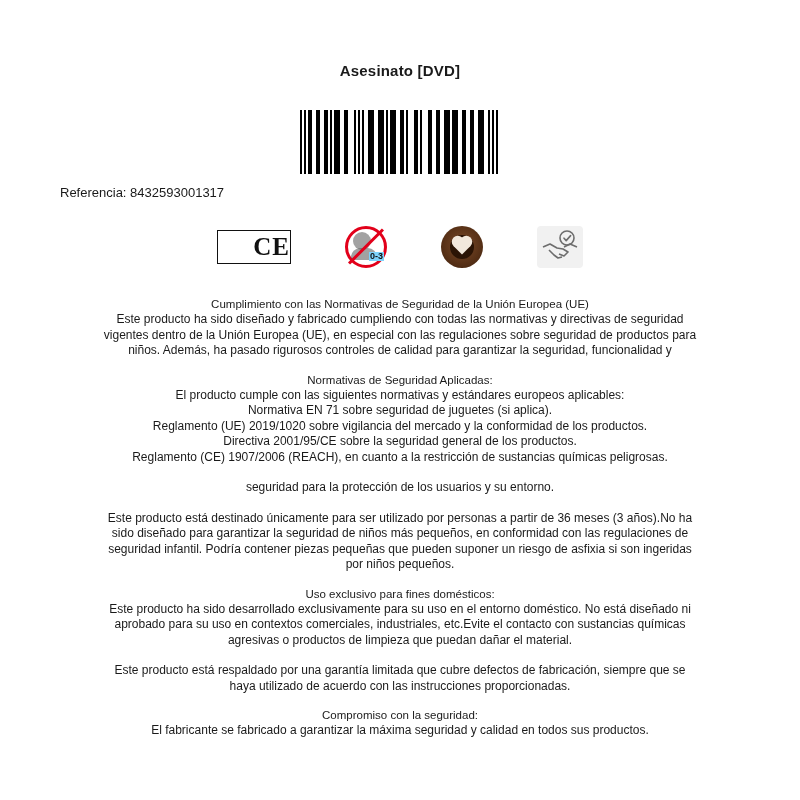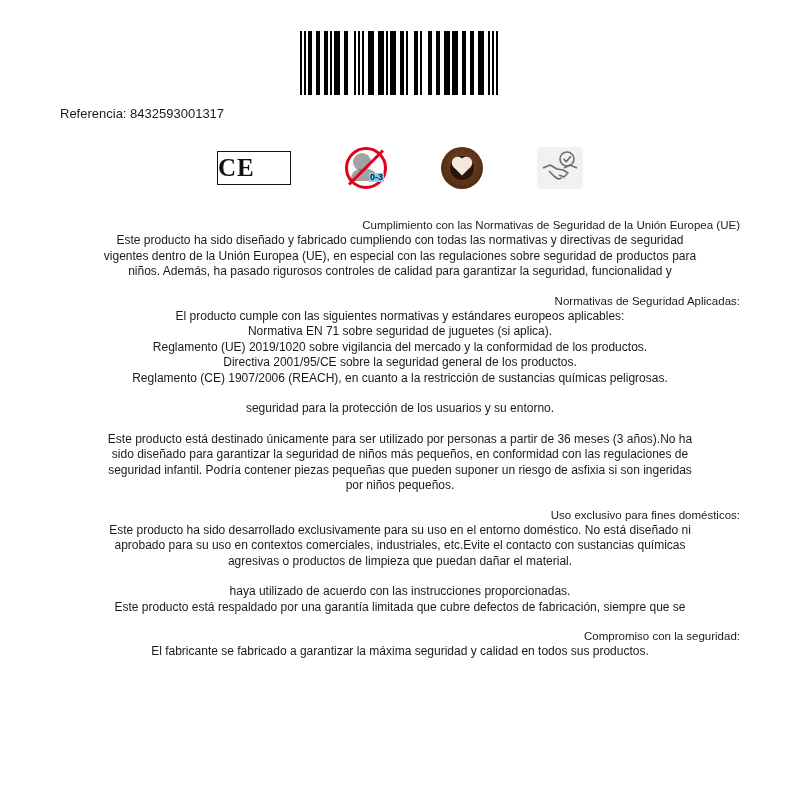--- a/index.html
+++ b/index.html
@@ -57,21 +57,21 @@
     align-items: center;
     gap: 54px;
   }
   
   .ce-mark {
     width: 74px;
     height: 34px;
     border: 1px solid #111;
     display: flex;
     align-items: center;
-    justify-content: flex-start;
+    justify-content: flex-end;
     box-sizing: border-box;
   }
   .ce-text {
     font-family: "Liberation Serif", serif;
     font-size: 25px;
     letter-spacing: 1px;
     font-weight: bold;
     color: #111;
   }
   
@@ -182,34 +182,34 @@
   }
   .content {
     margin-top: 30px;
     text-align: center;
   }
   .block { margin-bottom: 15px; }
   .block-heading {
     font-size: 11.5px;
     color: #1a1a1a;
     margin-bottom: 2px;
-    text-align: right;
   }
   .block-line {
     font-size: 12px;
     line-height: 15.5px;
     color: #1a1a1a;
     padding: 0 6px;
   }
 </style>
 </head>
 <body>
 
 <div class="page">
 
+  <div class="title">Asesinato [DVD]</div>
 
   <div class="barcode-wrap">
     <div class="barcode" id="barcode">
         <span style="width: 2px; background: rgb(0, 0, 0);"></span>
         <span style="width: 2px; background: rgb(255, 255, 255);"></span>
         <span style="width: 2px; background: rgb(0, 0, 0);"></span>
         <span style="width: 2px; background: rgb(255, 255, 255);"></span>
         <span style="width: 4px; background: rgb(0, 0, 0);"></span>
         <span style="width: 4px; background: rgb(255, 255, 255);"></span>
         <span style="width: 4px; background: rgb(0, 0, 0);"></span>
@@ -325,22 +325,22 @@
         <div class="block-line">seguridad infantil. Podría contener piezas pequeñas que pueden suponer un riesgo de asfixia si son ingeridas</div>
         <div class="block-line">por niños pequeños.</div>
       </div>
       <div class="block">
         <div class="block-heading">Uso exclusivo para fines domésticos:</div>
         <div class="block-line">Este producto ha sido desarrollado exclusivamente para su uso en el entorno doméstico. No está diseñado ni</div>
         <div class="block-line">aprobado para su uso en contextos comerciales, industriales, etc.Evite el contacto con sustancias químicas</div>
         <div class="block-line">agresivas o productos de limpieza que puedan dañar el material.</div>
       </div>
       <div class="block">
+        <div class="block-line">Este producto está respaldado por una garantía limitada que cubre defectos de fabricación, siempre que se</div>
         <div class="block-line">haya utilizado de acuerdo con las instrucciones proporcionadas.</div>
-        <div class="block-line">Este producto está respaldado por una garantía limitada que cubre defectos de fabricación, siempre que se</div>
       </div>
       <div class="block">
         <div class="block-heading">Compromiso con la seguridad:</div>
         <div class="block-line">El fabricante se fabricado a garantizar la máxima seguridad y calidad en todos sus productos.</div>
       </div>
     </div>
 
 </div>
 
 </body></html>

